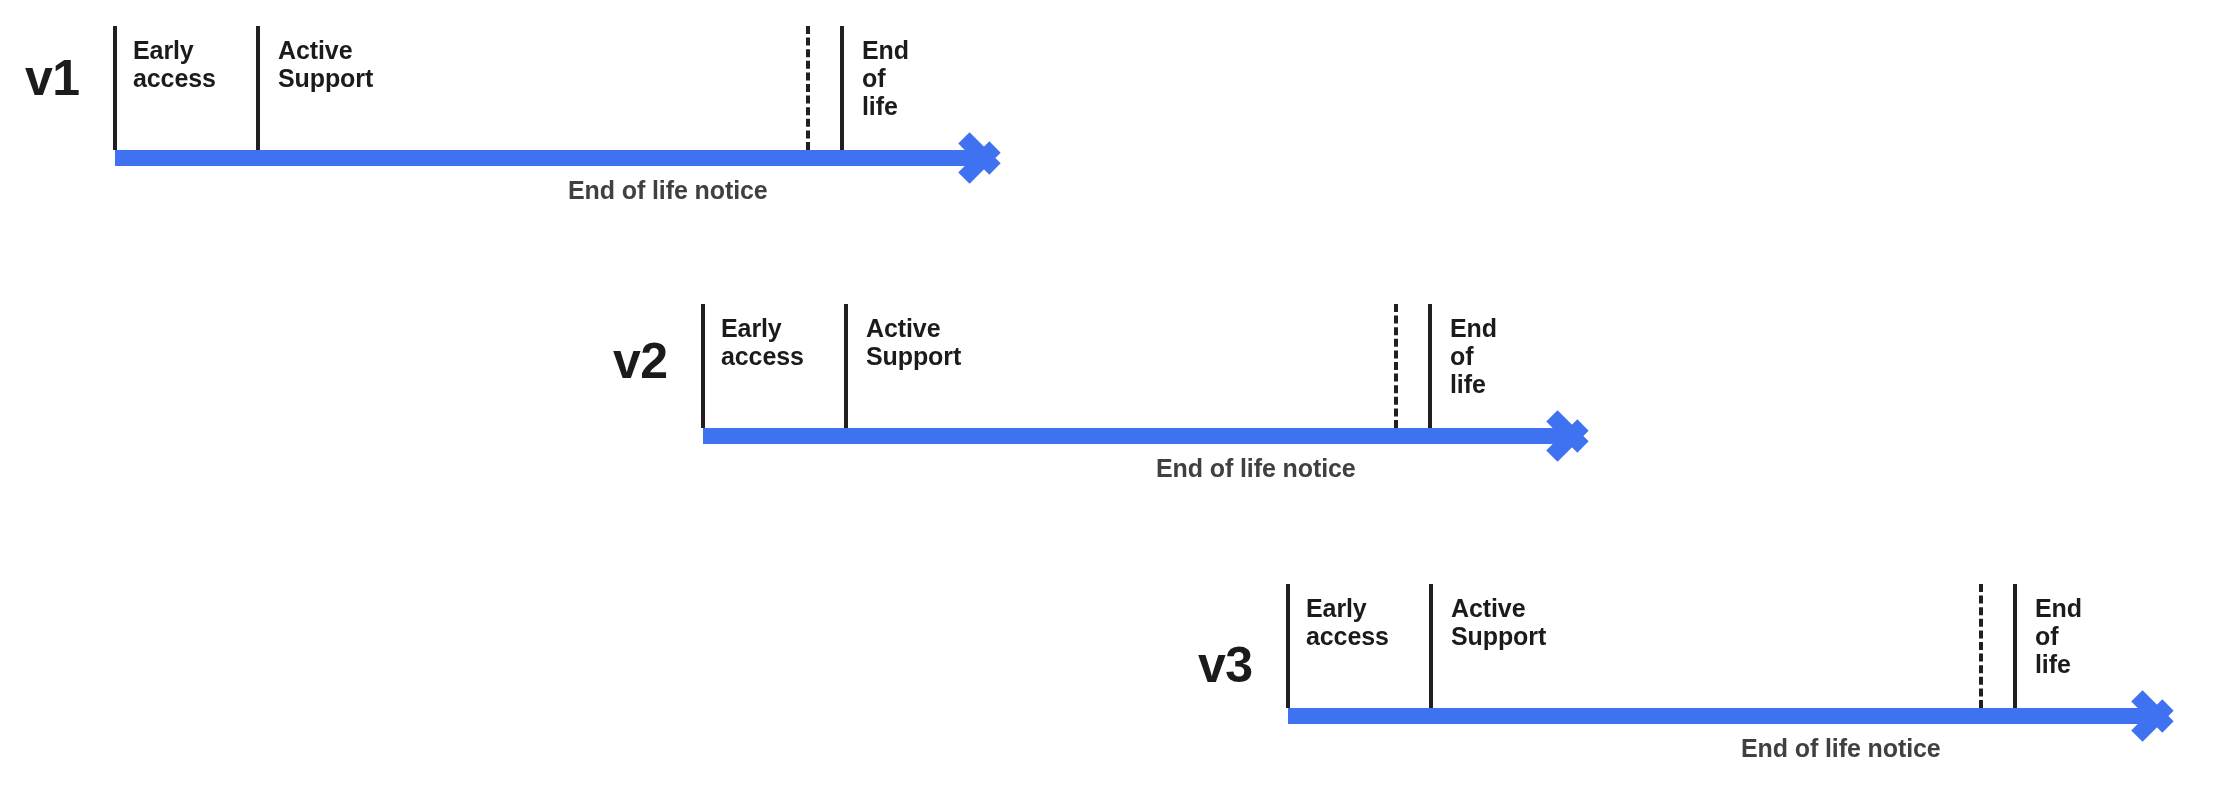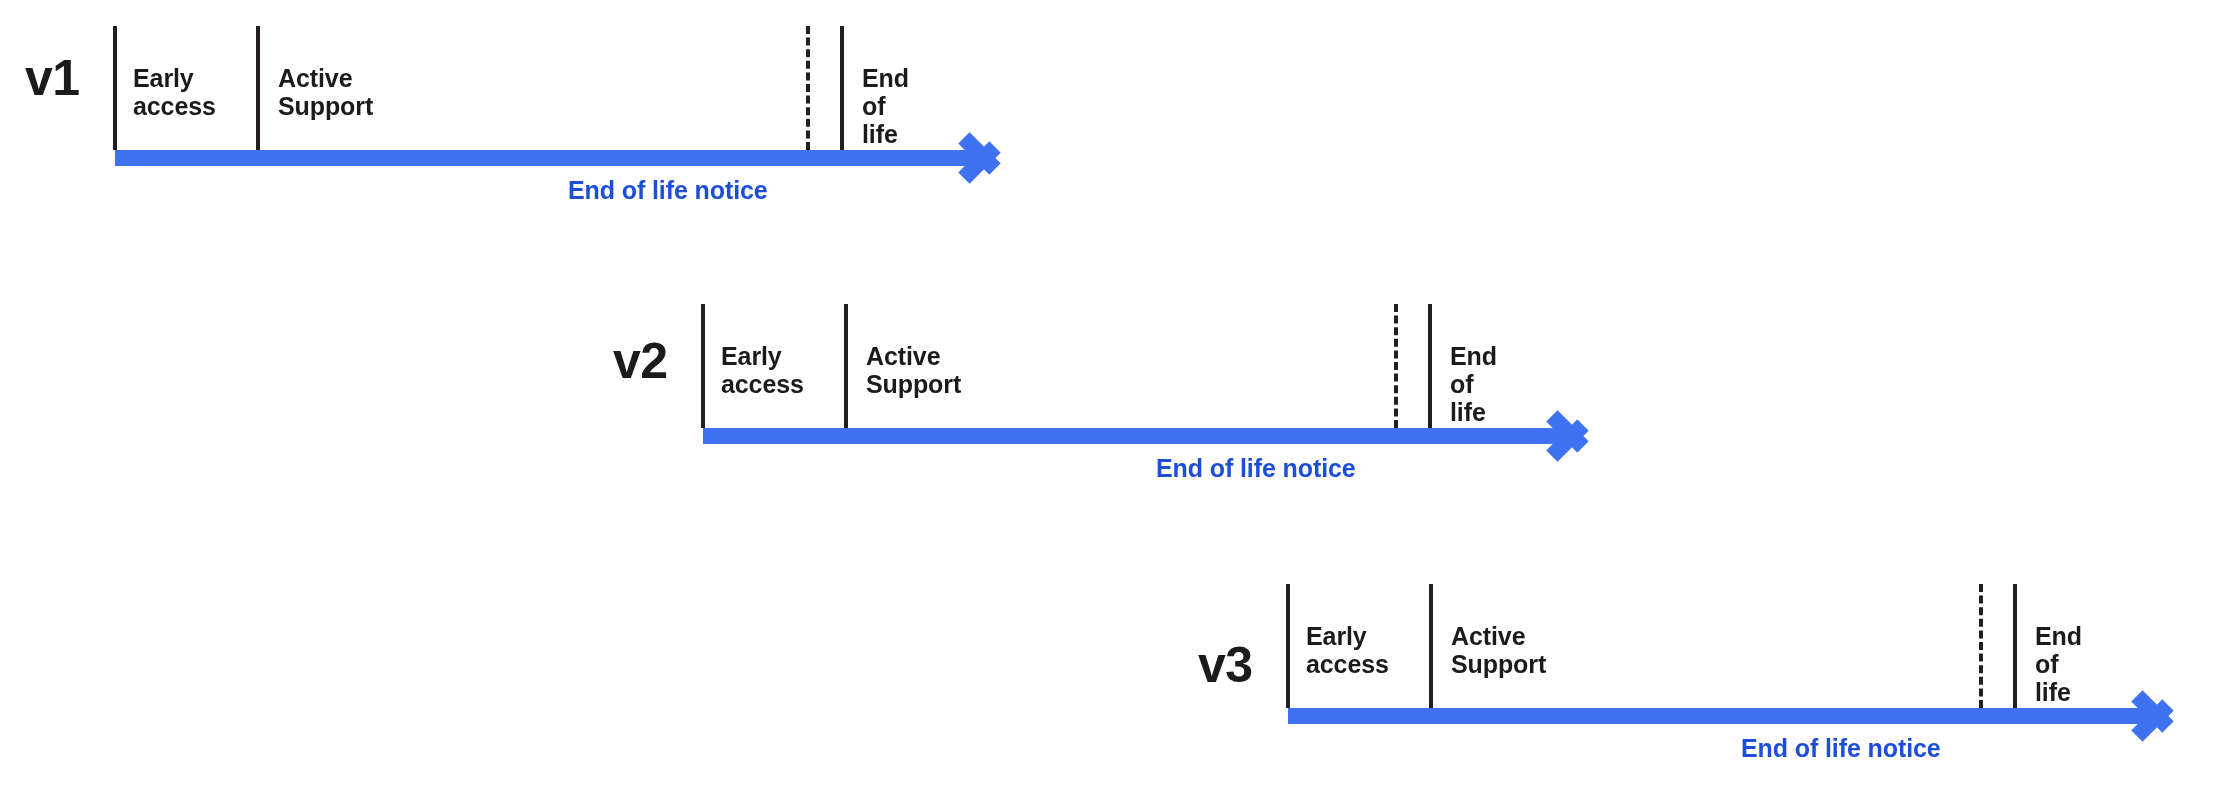--- a/index.html
+++ b/index.html
@@ -45,21 +45,20 @@
   }
   
   .phase-label {
     position: absolute;
     font-size: 25px;
     font-weight: 700;
     color: #1b1b1b;
     line-height: 1.12;
     white-space: pre-line;
     letter-spacing: -0.1px;
-    margin-top: 28px;
   }
   
   .arrow-shaft {
     position: absolute;
     height: 16px;
     background: #3f72f0;
   }
   
   .arrow-head {
     position: absolute;
@@ -83,21 +82,21 @@
     height: 44px;
     top: 20px;
     transform: rotate(45deg);
     transform-origin: 50% 0%;
   }
   
   .notice-caption {
     position: absolute;
     font-size: 25px;
     font-weight: 700;
-    color: #1d4ed8;
+    color: #404040;
     white-space: nowrap;
     letter-spacing: -0.1px;
   }
 </style>
 </head>
 <body>
 
 <div id="diagram">
 
   <div class="track">

